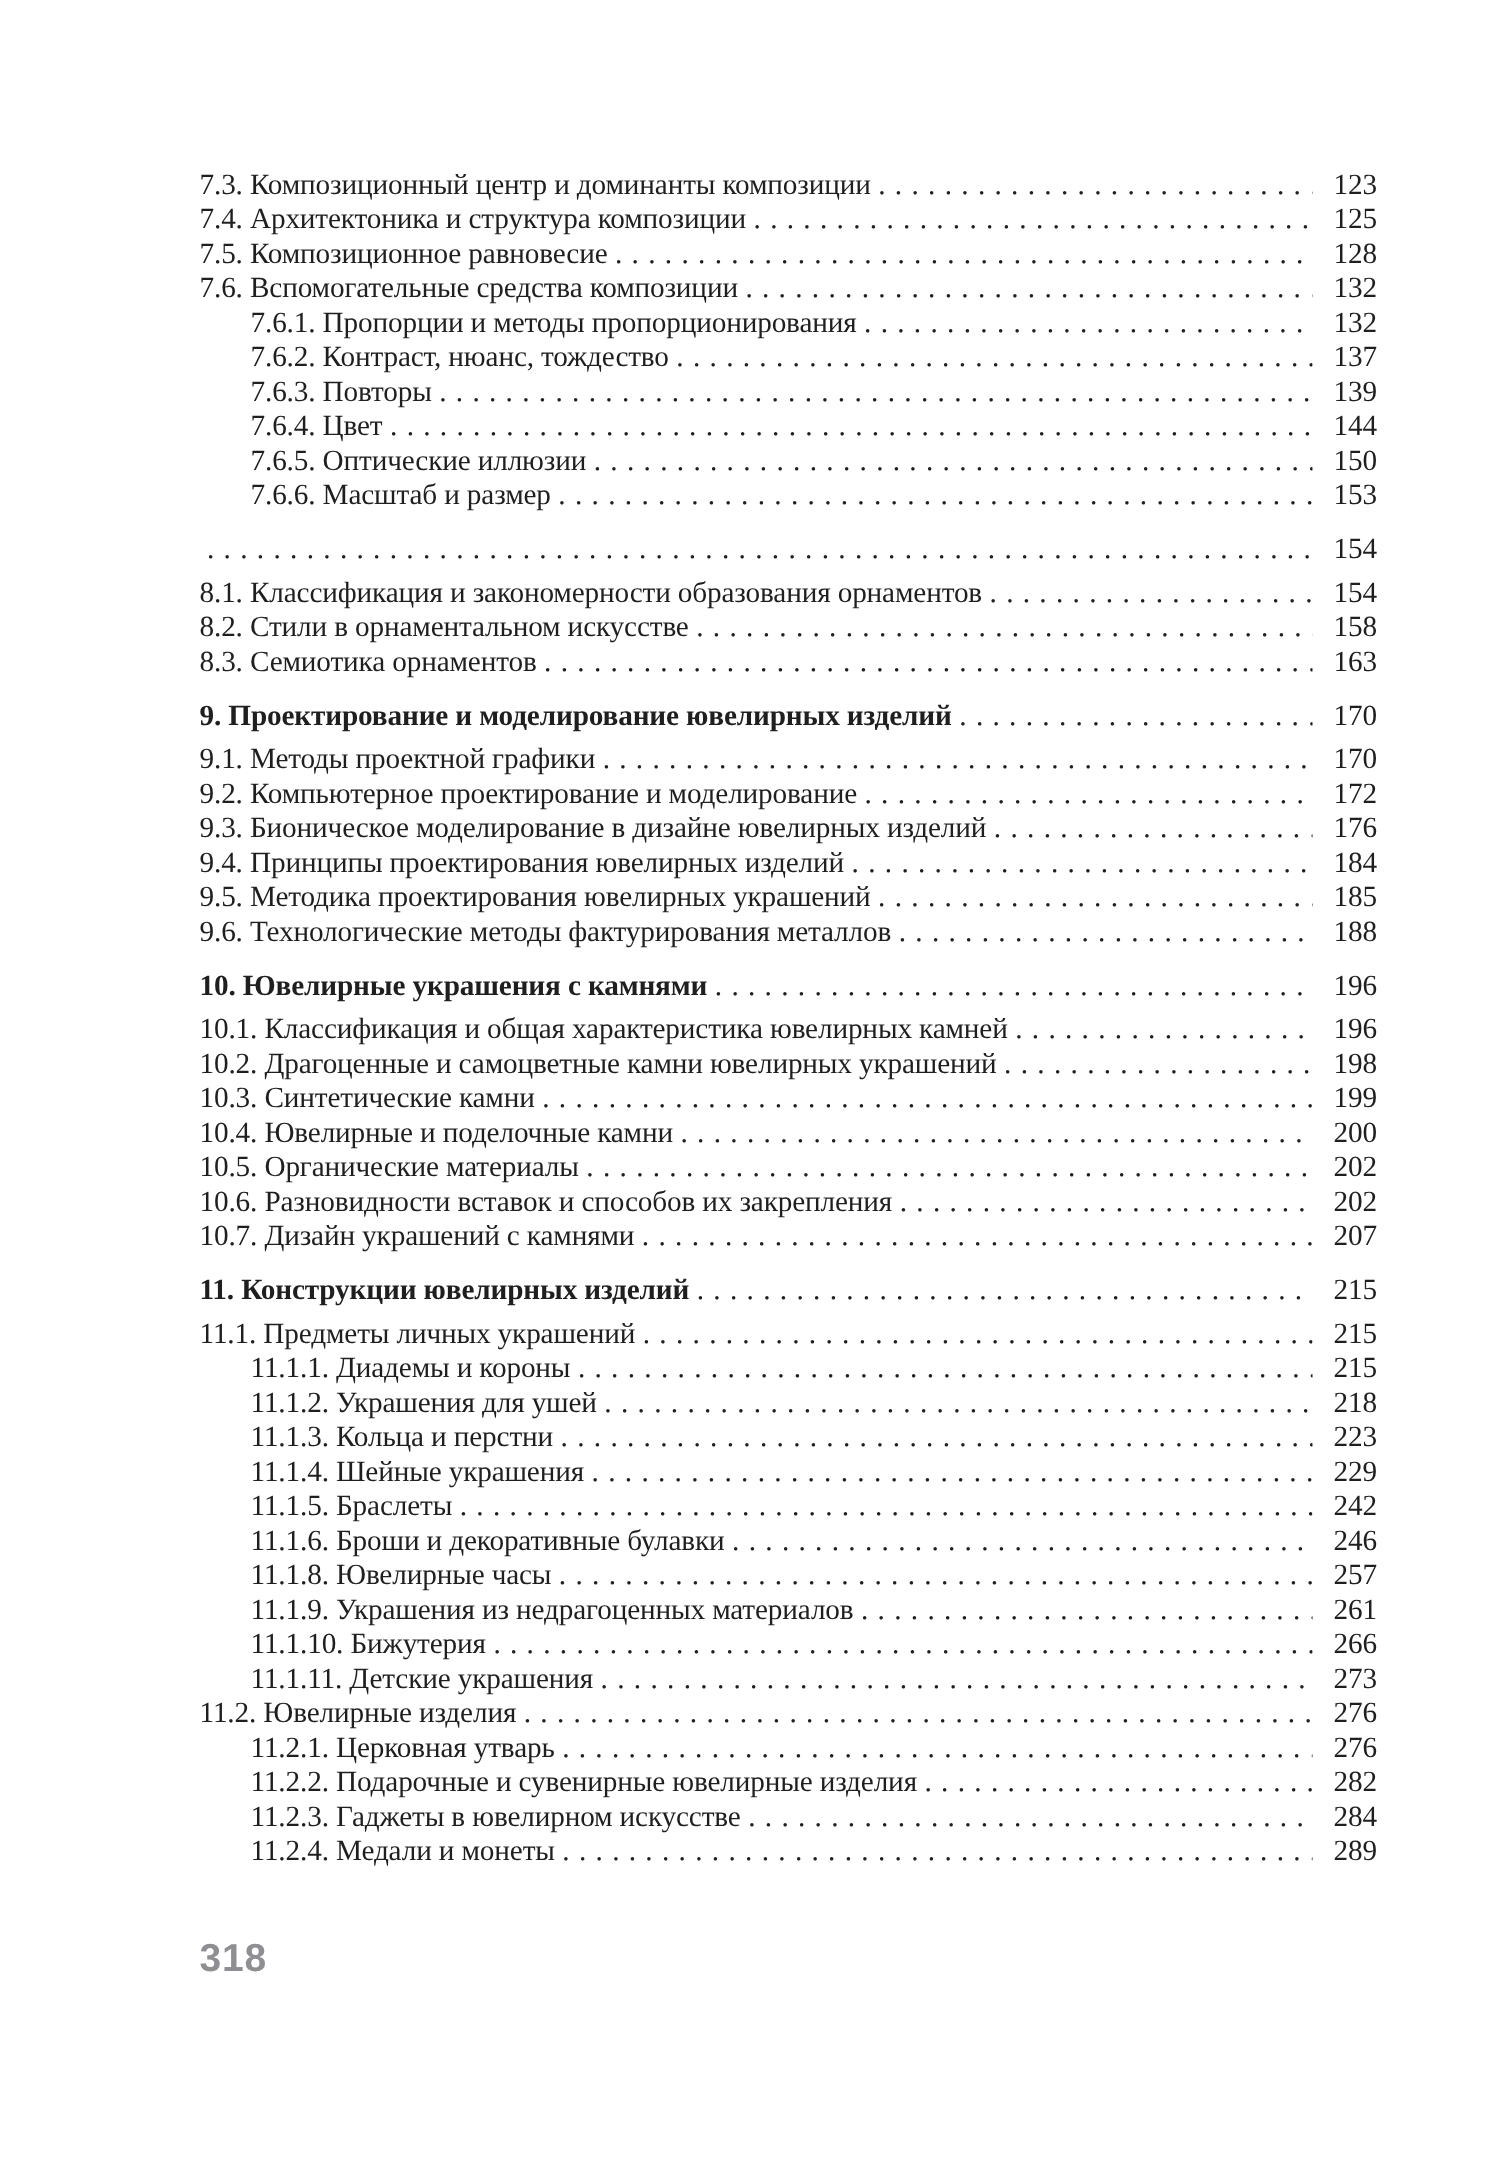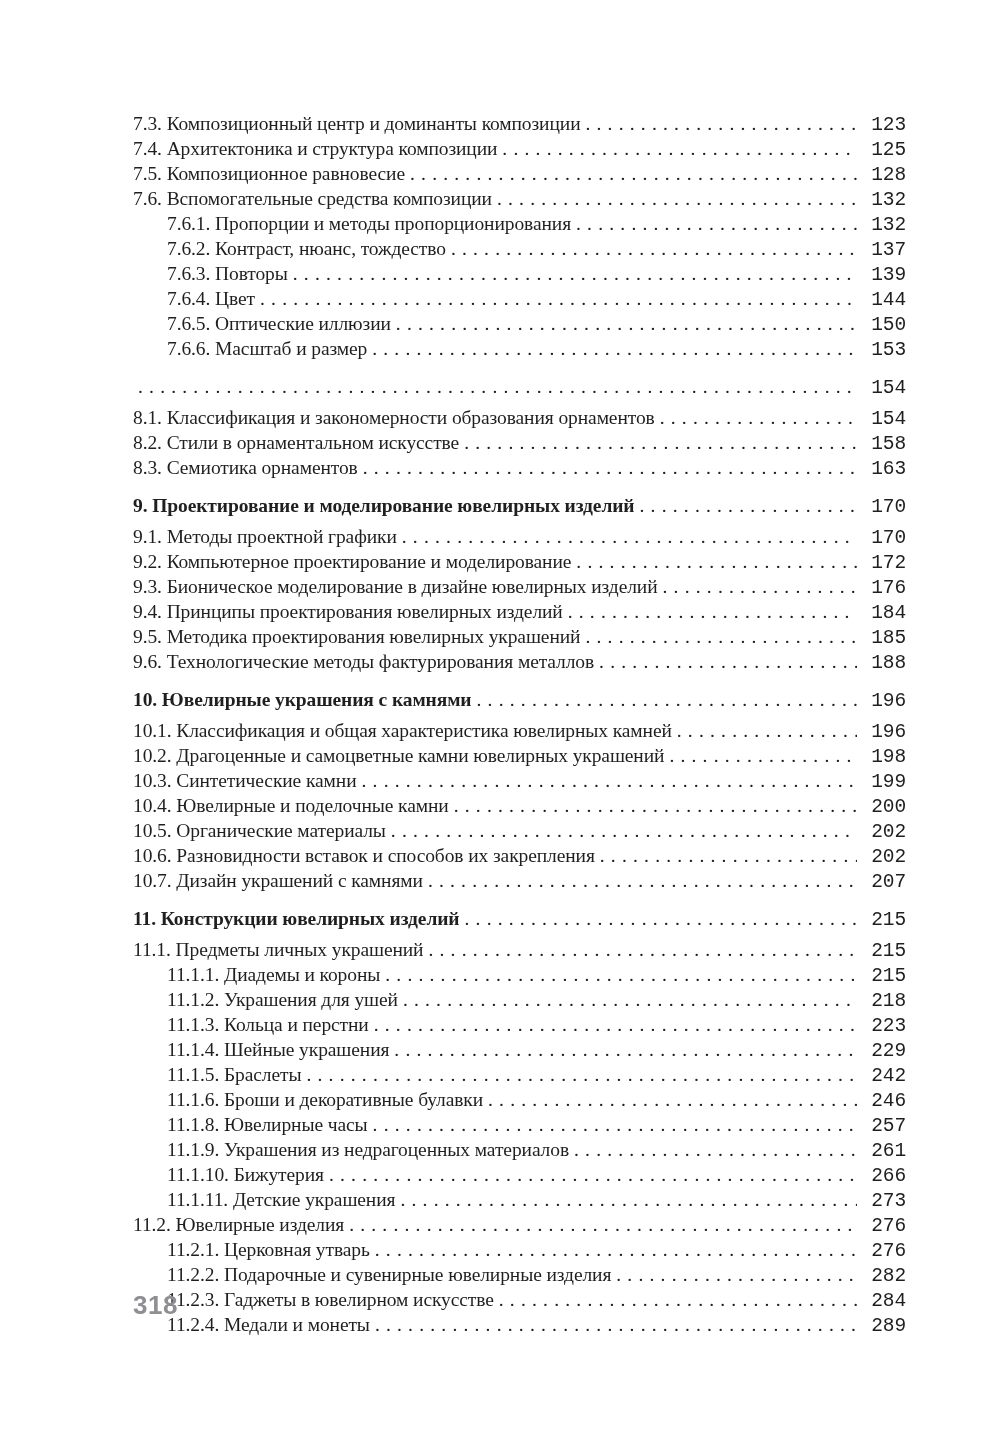--- a/index.html
+++ b/index.html
@@ -14,21 +14,21 @@
     width: 1000px;
     height: 1444px;
     background: var(--bg);
     color: var(--text);
     font-family: "Liberation Serif", "DejaVu Serif", serif;
     overflow: hidden;
   }
   .toc {
     position: absolute;
     left: 133px;
-    right: 94px;
+    right: 82px;
     top: 112px;
   }
   .toc-row {
     display: flex;
     align-items: baseline;
     font-size: 19.5px;
     line-height: 23px;
     letter-spacing: -0.1px;
   }
   .toc-row.indent { padding-left: 34px; text-align: center; }
@@ -44,21 +44,20 @@
     font-weight: 400;
   }
   .toc-dots::after {
     content: "......................................................................................................................................................";
     letter-spacing: 6.2px;
   }
   .toc-page {
     margin-left: 14px;
     font-weight: 400;
     white-space: nowrap;
-    font-family: Liberation Mono, monospace;
   }
   .folio {
     position: absolute;
     left: 133px;
     top: 1290px;
     font-family: "Liberation Sans", "DejaVu Sans", sans-serif;
     font-weight: 700;
     font-size: 26px;
     letter-spacing: 0.5px;
     color: var(--muted);

